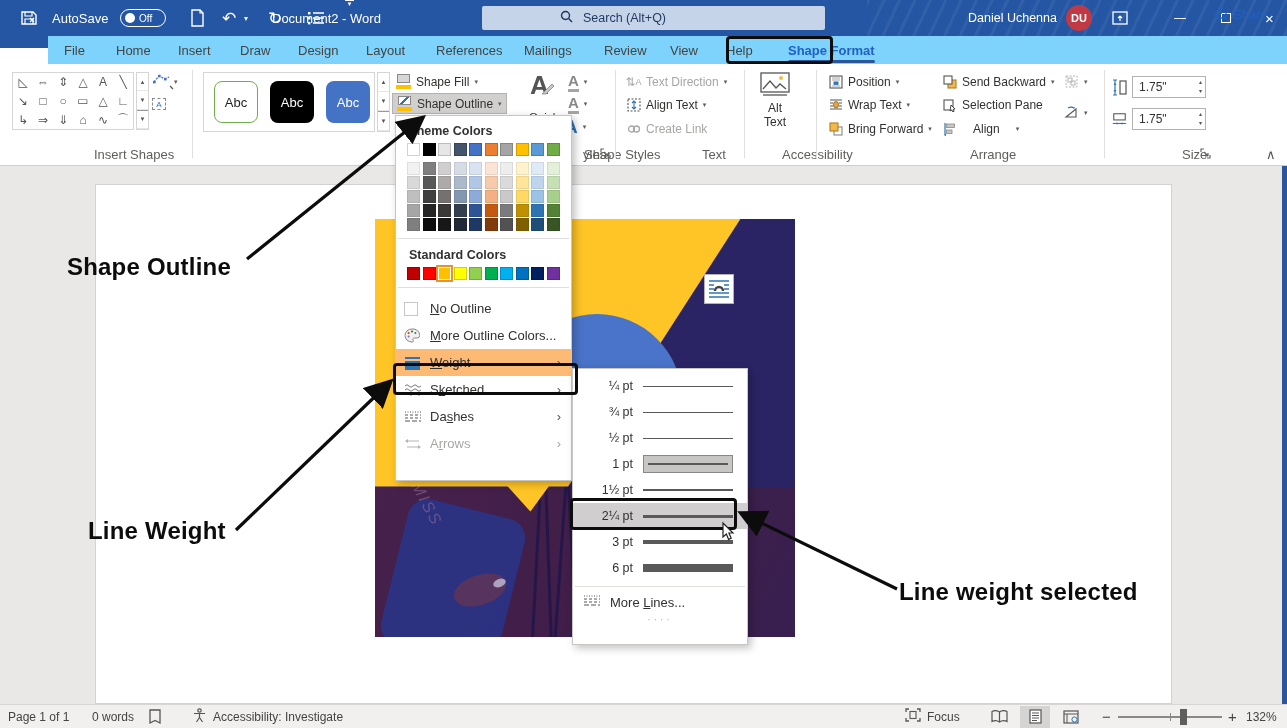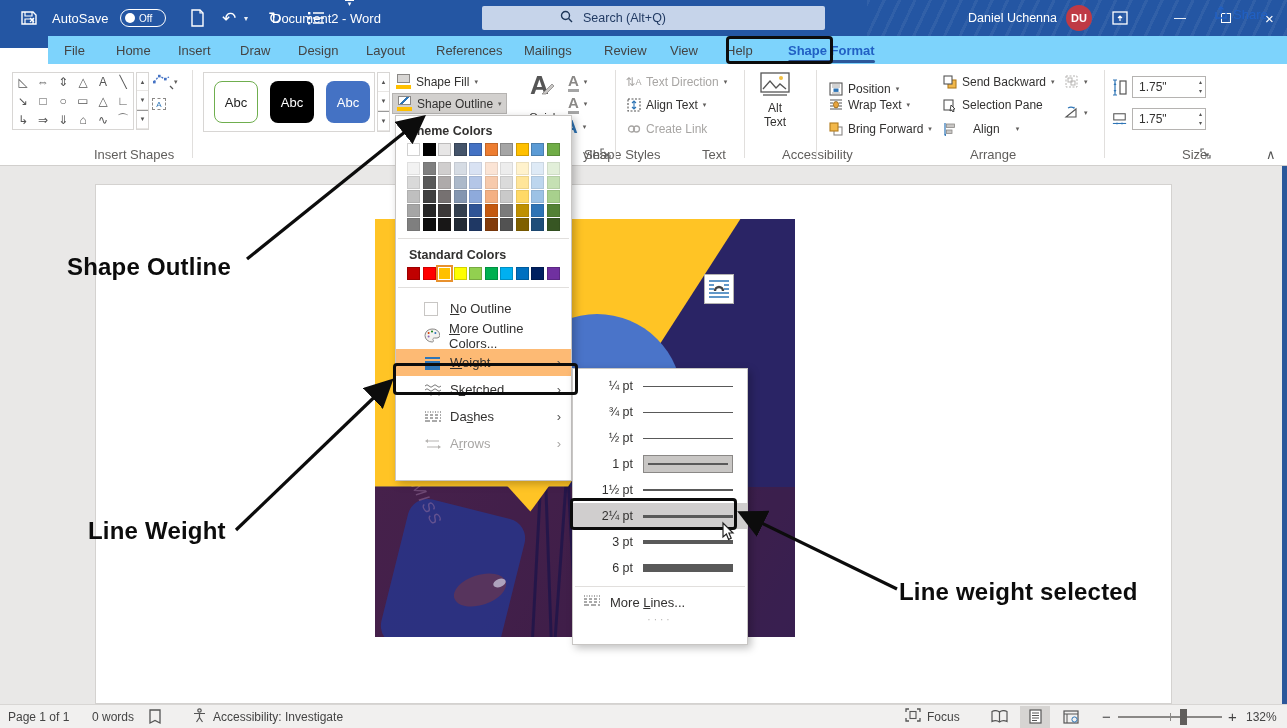--- a/index.html
+++ b/index.html
@@ -98,21 +98,21 @@
   #outline-menu { position:absolute; left:395px; top:115px; width:177px; height:366px; background:#fff;
       border:1px solid #c8c6c4; box-shadow:3px 3px 8px rgba(0,0,0,.25); z-index:30; }
   .menu-h { font-weight:bold; font-size:12.5px; color:#323130; padding:8px 0 5px 13px; }
   .swrow { display:flex; justify-content:space-between; padding:0 11px; }
   .sw { width:13px; height:13px; border:1px solid rgba(0,0,0,.18); }
   .sw.sel { outline:2px solid #e8912d; outline-offset:0; border:1px solid #fff; }
   #tint-grid { display:flex; justify-content:space-between; padding:6px 11px 0 11px; }
   #tint-grid .col { display:flex; flex-direction:column; gap:1px; }
   #tint-grid .cell { width:13px; height:13px; border:0.5px solid rgba(0,0,0,.08); }
   .menu-div { height:1px; background:#e1dfdd; margin:7px 2px; }
-  .menu-item { height:27px; display:flex; align-items:center; padding-left:28px; position:relative; font-size:13px; }
+  .menu-item { height:27px; display:flex; align-items:center; padding-left:8px; position:relative; font-size:13px; }
   .menu-item .mi-icon { width:26px; display:flex; align-items:center; }
   .menu-item .chev { position:absolute; right:10px; font-size:13px; color:#555; }
   .menu-item.selected { background:#fdba74; }
   .menu-item.disabled, .menu-item.disabled .chev { color:#a8a6a4; }
   .accel { text-decoration:underline; }
   .ni-box { width:14px; height:14px; border:1px solid #c8c6c4; background:#fff; }
 
   
   #weight-menu { position:absolute; left:572px; top:368px; width:176px; height:277px; background:#fff;
       border:1px solid #c8c6c4; box-shadow:3px 3px 8px rgba(0,0,0,.25); z-index:32; padding-top:4px; }
@@ -366,21 +366,21 @@
           <circle cx="21" cy="6" r="2" fill="#f2c042"></circle>
           <path d="M3 17l7-8 6 7 4-4 6 5" fill="none" stroke="#555" stroke-width="1.3"></path>
           <path d="M3 23h24" stroke="#555" stroke-width="1.3"></path>
         </svg>
       <span style="margin-top:3px;">Alt</span>
       <span>Text</span>
     </div>
     <div class="grp-label" style="left:746px;">Accessibility</div>
     <div class="vdiv" style="left:816px;"></div>
 
-    <div class="rbtn" style="left:824px; top:14px;align-items:center;">
+    <div class="rbtn" style="left:824px; top:7px;align-items:center;">
       <span class="icon14">
           <svg width="14" height="14" viewBox="0 0 14 14">
             <rect x="1" y="1" width="12" height="12" fill="none" stroke="#555" stroke-width="1.1"></rect>
             <path d="M3 3h8M3 5h8M3 11h8" stroke="#a5a5a5" stroke-width="1"></path>
             <rect x="4.5" y="6.5" width="5" height="3.4" fill="#2e75b6"></rect>
           </svg>
         </span>
       <span>Position</span>
         <span class="caret">▾</span>
     </div>

